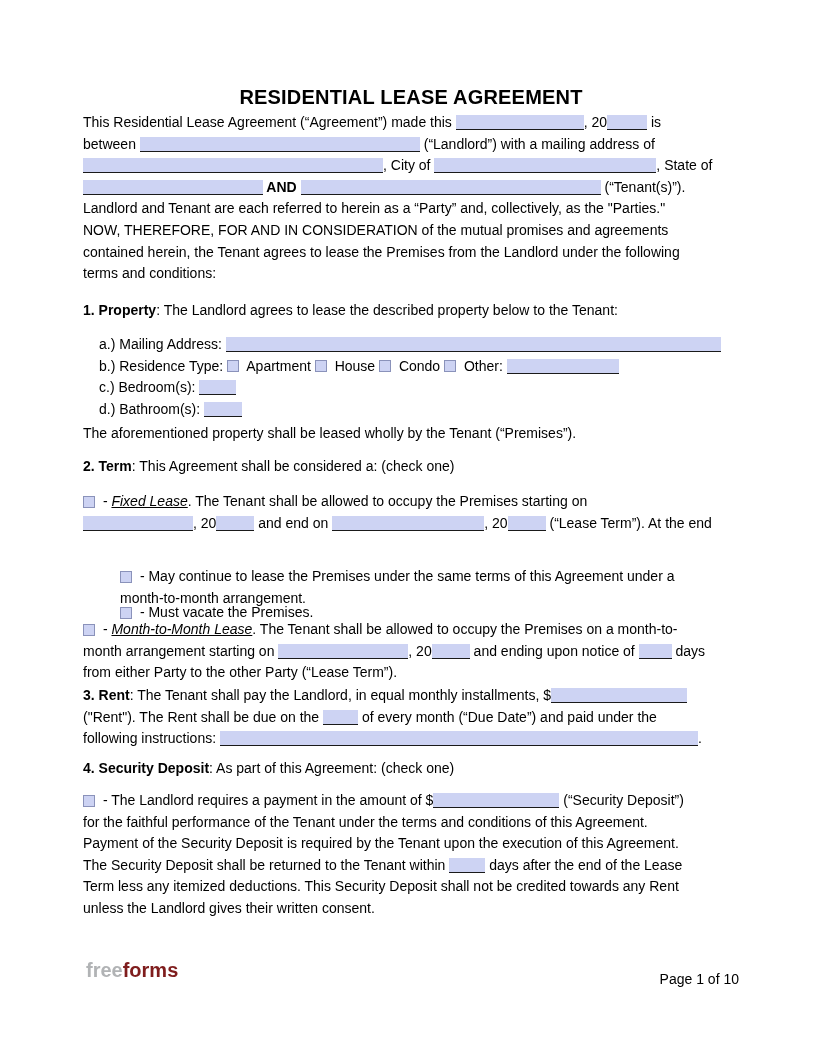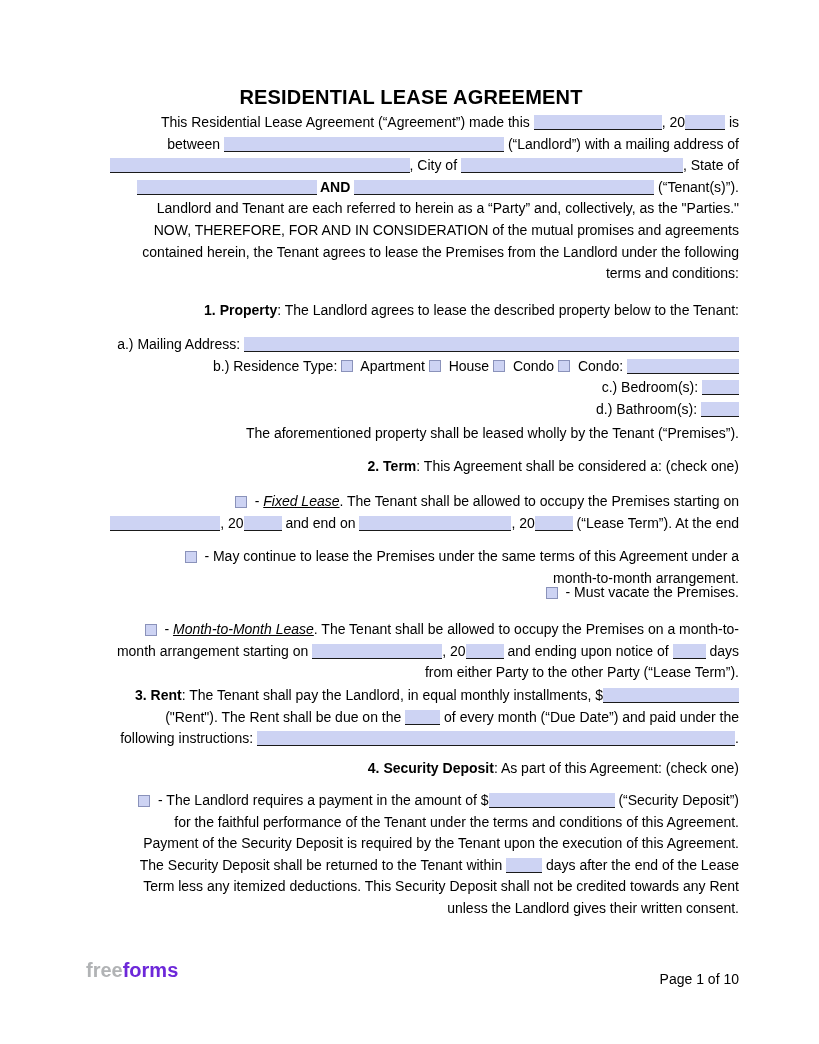--- a/index.html
+++ b/index.html
@@ -6,21 +6,21 @@
   html, body { margin: 0; padding: 0; }
   body {
     width: 819px; height: 1044px;
     background: #ffffff;
     font-family: "Liberation Sans", sans-serif;
     font-size: 14px;
     color: #000;
   }
   .page { position: relative; width: 819px; height: 1044px; background: #fff; overflow: hidden; }
   .content { position: absolute; left: 83px; top: 0; width: 656px; height: 1044px; }
-  .block { position: absolute; left: 0; width: 656px; line-height: 21.5px; text-align: right; }
+  .block { position: absolute; left: 0; width: 656px; line-height: 21.5px; }
   .title {
     position: absolute; left: 0; top: 44px; width: 656px;
     text-align: center; font-size: 20px; font-weight: bold; letter-spacing: 0.2px; margin-top: 42px;
   }
   .bl {
     display: inline-block;
     background: #cdd3f3;
     border-bottom: 1px solid #1a1a1a;
     height: 15px;
     vertical-align: -3px;
@@ -30,24 +30,24 @@
     width: 12px; height: 12px;
     background: #cdd3f3;
     border: 1px solid #8a92ba;
     vertical-align: -1.5px;
     margin-right: 4px;
   }
   .b { font-weight: bold; }
   .iu { font-style: italic; text-decoration: underline; }
   .pre { white-space: pre-line; }
   .indent { padding-left: 16px; }
-  .sub { padding-left: 37px; }
+  .sub { padding-left: 37px; margin-top: 20px; }
   .logo { position: absolute; left: 3px; top: 959px; font-size: 20px; font-weight: bold; }
   .logo-free { color: #b1b3b5; }
-  .logo-forms { color: #6d28d9; }
+  .logo-forms { color: #7f1d1d; }
   .pageind { position: absolute; right: 0; top: 969px; font-size: 14px; text-align: right; width: 200px; left: auto; }
 </style>
 </head>
 <body>
 
 <div class="page">
   <div class="content">
 
     <h1 class="title">RESIDENTIAL LEASE AGREEMENT</h1>
 
@@ -67,21 +67,21 @@
 contained herein, the Tenant agrees to lease the Premises from the Landlord under the following
 terms and conditions:</span>
     </div>
 
     <div class="block" style="top:300px">
       <span class="b">1. Property</span><span>: The Landlord agrees to lease the described property below to the Tenant:</span>
     </div>
 
     <div class="block indent" style="top:334px">
       <span>a.)</span><span> Mailing Address: </span><span class="bl" style="width:495px"></span><br>
-      <span>b.)</span><span> Residence Type: </span><span class="cb"></span><span> Apartment </span><span class="cb"></span><span> House </span><span class="cb"></span><span> Condo </span><span class="cb"></span><span> Condo: </span><span class="bl" style="width:112px"></span><br>
+      <span>b.)</span><span> Residence Type: </span><span class="cb"></span><span> Apartment </span><span class="cb"></span><span> House </span><span class="cb"></span><span> Condo </span><span class="cb"></span><span> Other: </span><span class="bl" style="width:112px"></span><br>
       <span>c.)</span><span> Bedroom(s): </span><span class="bl" style="width:37px"></span><br>
       <span>d.)</span><span> Bathroom(s): </span><span class="bl" style="width:38px"></span>
     </div>
 
     <div class="block" style="top:423px">
       <span>The aforementioned property shall be leased wholly by the Tenant (“Premises”).</span>
     </div>
 
     <div class="block" style="top:456px">
       <span class="b">2. Term</span><span>: This Agreement shall be considered a: (check one)</span>

